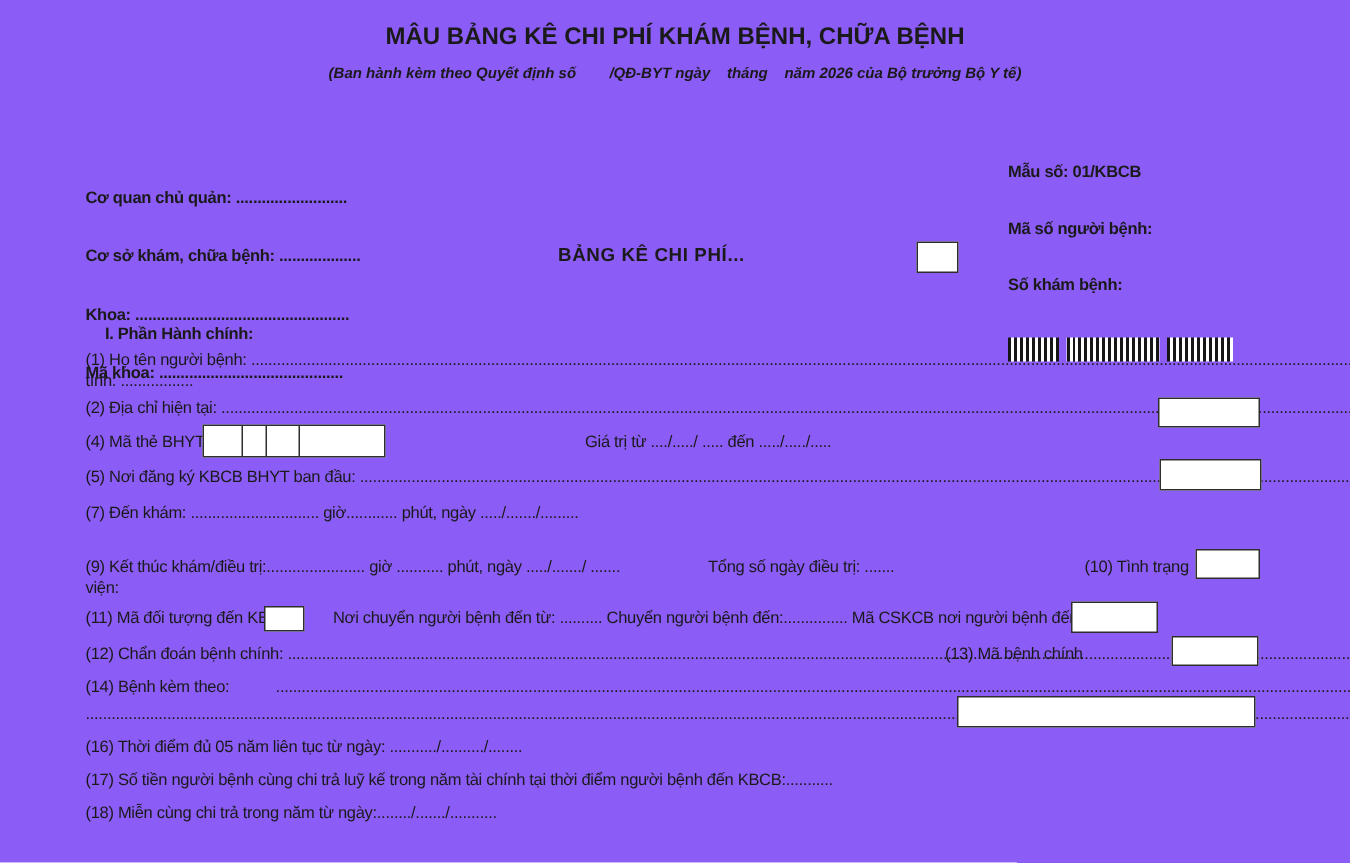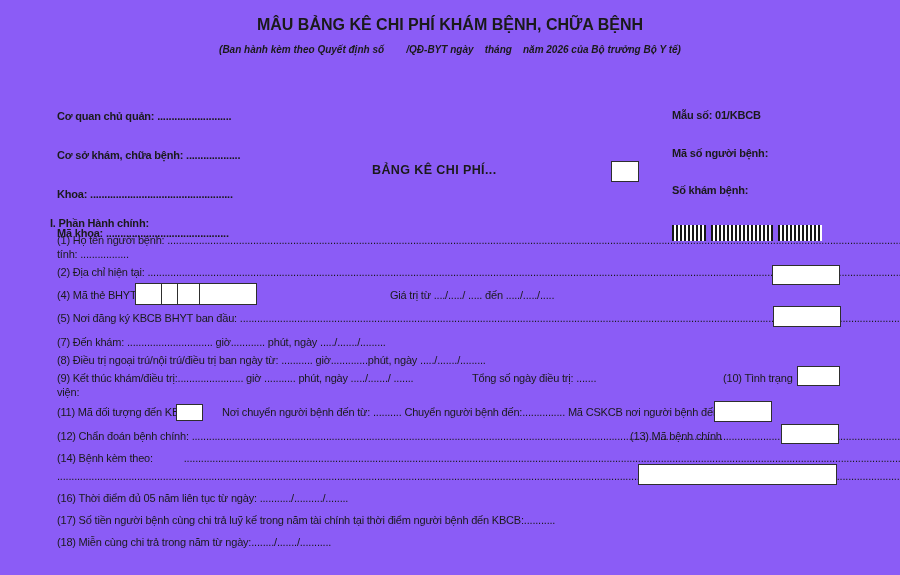--- a/index.html
+++ b/index.html
@@ -3,27 +3,27 @@
 <meta charset="utf-8">
 <style>
   html,body{margin:0;padding:0;background:#fff;}
   .page{
     position:relative;width:900px;height:575px;background:#8b5cf6;overflow:hidden;
     font-family:"Liberation Sans",sans-serif;color:#1a1a1a;font-size:11px;letter-spacing:-0.2px;
   }
   .abs{position:absolute;white-space:pre;}
   #title{top:16px;left:0;width:100%;text-align:center;font-size:16px;font-weight:700;letter-spacing:0;}
   #subtitle{top:44px;left:0;width:100%;text-align:center;font-size:10px;font-weight:700;font-style:italic;letter-spacing:0;}
-  #agency{top:84px;left:57px;font-weight:700;line-height:13px;}
+  #agency{top:100px;left:57px;font-weight:700;line-height:13px;}
   #meta{top:84px;left:672px;font-weight:700;line-height:12.5px;}
   #barcode{display:flex;gap:5px;margin-top:3px;width:152px;height:16px;}
   #barcode .bc{height:16px;background:repeating-linear-gradient(90deg,#161616 0 2px,#ffffff 2px 4px);}
   #barcode .b1{width:34px;} #barcode .b2{width:62px;} #barcode .b3{width:44px;}
   #formtitle{top:163px;left:372px;font-size:12.5px;font-weight:700;letter-spacing:0.4px;}
-  #sec1{top:217px;left:50px;font-weight:700;}
+  #sec1{top:217px;left:70px;font-weight:700;}
   .flexline{position:absolute;display:flex;align-items:baseline;}
   .flexline span{white-space:pre;flex:0 0 auto;}
   .flexline .fill{flex:1 1 aupx;overflow:hidden;min-width:0;}
   .fill{flex:1;overflow:hidden;white-space:pre;}
   #l1{top:234px;left:57px;width:821px;}
   #l1wrap{top:248px;left:57px;}
   #l2{top:266px;left:57px;width:561px;}
   #l4label{top:289px;left:57px;}
   #l4validity{top:289px;left:390px;}
   #l5{top:312px;left:57px;width:597px;}
@@ -110,21 +110,20 @@
   <div id="l4validity" class="abs">Giá trị từ ..../...../ ..... đến ...../...../.....</div>
 
   <div id="l5" class="flexline">
     <span>(5) Nơi đăng ký KBCB BHYT ban đầu: </span>
     <span class="fill">........................................................................................................................................................................................................................................................................................................................</span>
 
   </div>
   <div id="bx6" class="fbox"></div>
 
   <div id="l7" class="abs">(7) Đến khám: .............................. giờ............ phút, ngày ...../......./.........</div>
-  <div id="l8" class="abs">(8) Điều trị ngoại trú/nội trú/điều trị ban ngày từ: ........... giờ.............phút, ngày ...../......./.........</div>
 
   <div id="l9" class="abs">(9) Kết thúc khám/điều trị:....................... giờ ........... phút, ngày ...../......./ .......</div>
   <div id="l9total" class="abs">Tổng số ngày điều trị: .......</div>
   <div id="l9status" class="abs">(10) Tình trạng</div>
   <div id="bx10" class="fbox"></div>
   <div id="l9wrap" class="abs">viện:</div>
 
   <div id="l11label" class="abs">(11) Mã đối tượng đến KBCB</div>
   <div id="bx11a" class="fbox"></div>
   <div id="l11transfer" class="abs">Nơi chuyển người bệnh đến từ: .......... Chuyển người bệnh đến:............... Mã CSKCB nơi người bệnh đến</div>

